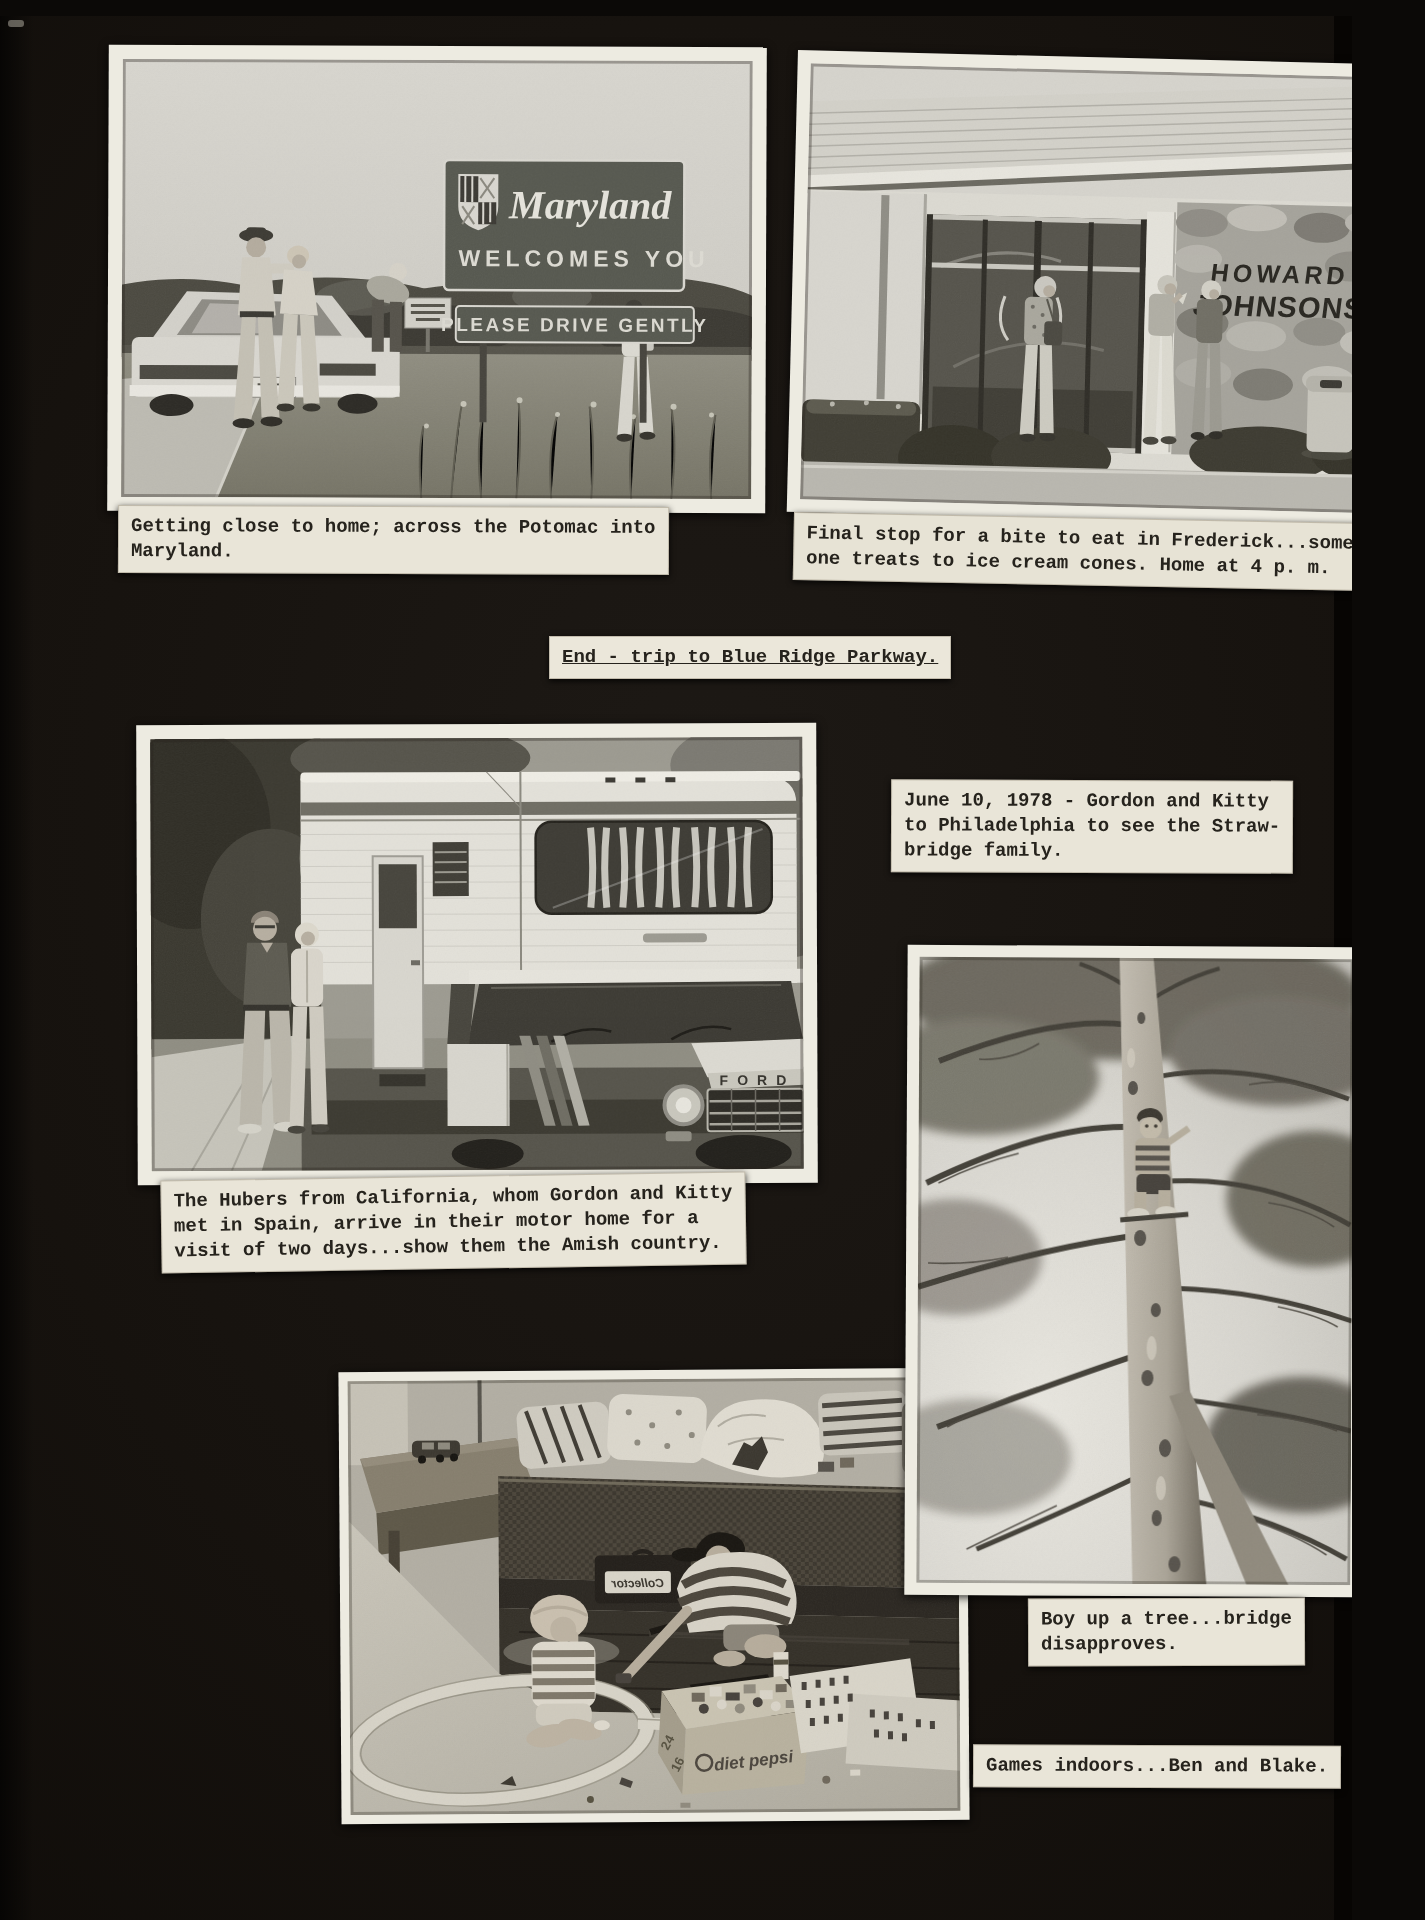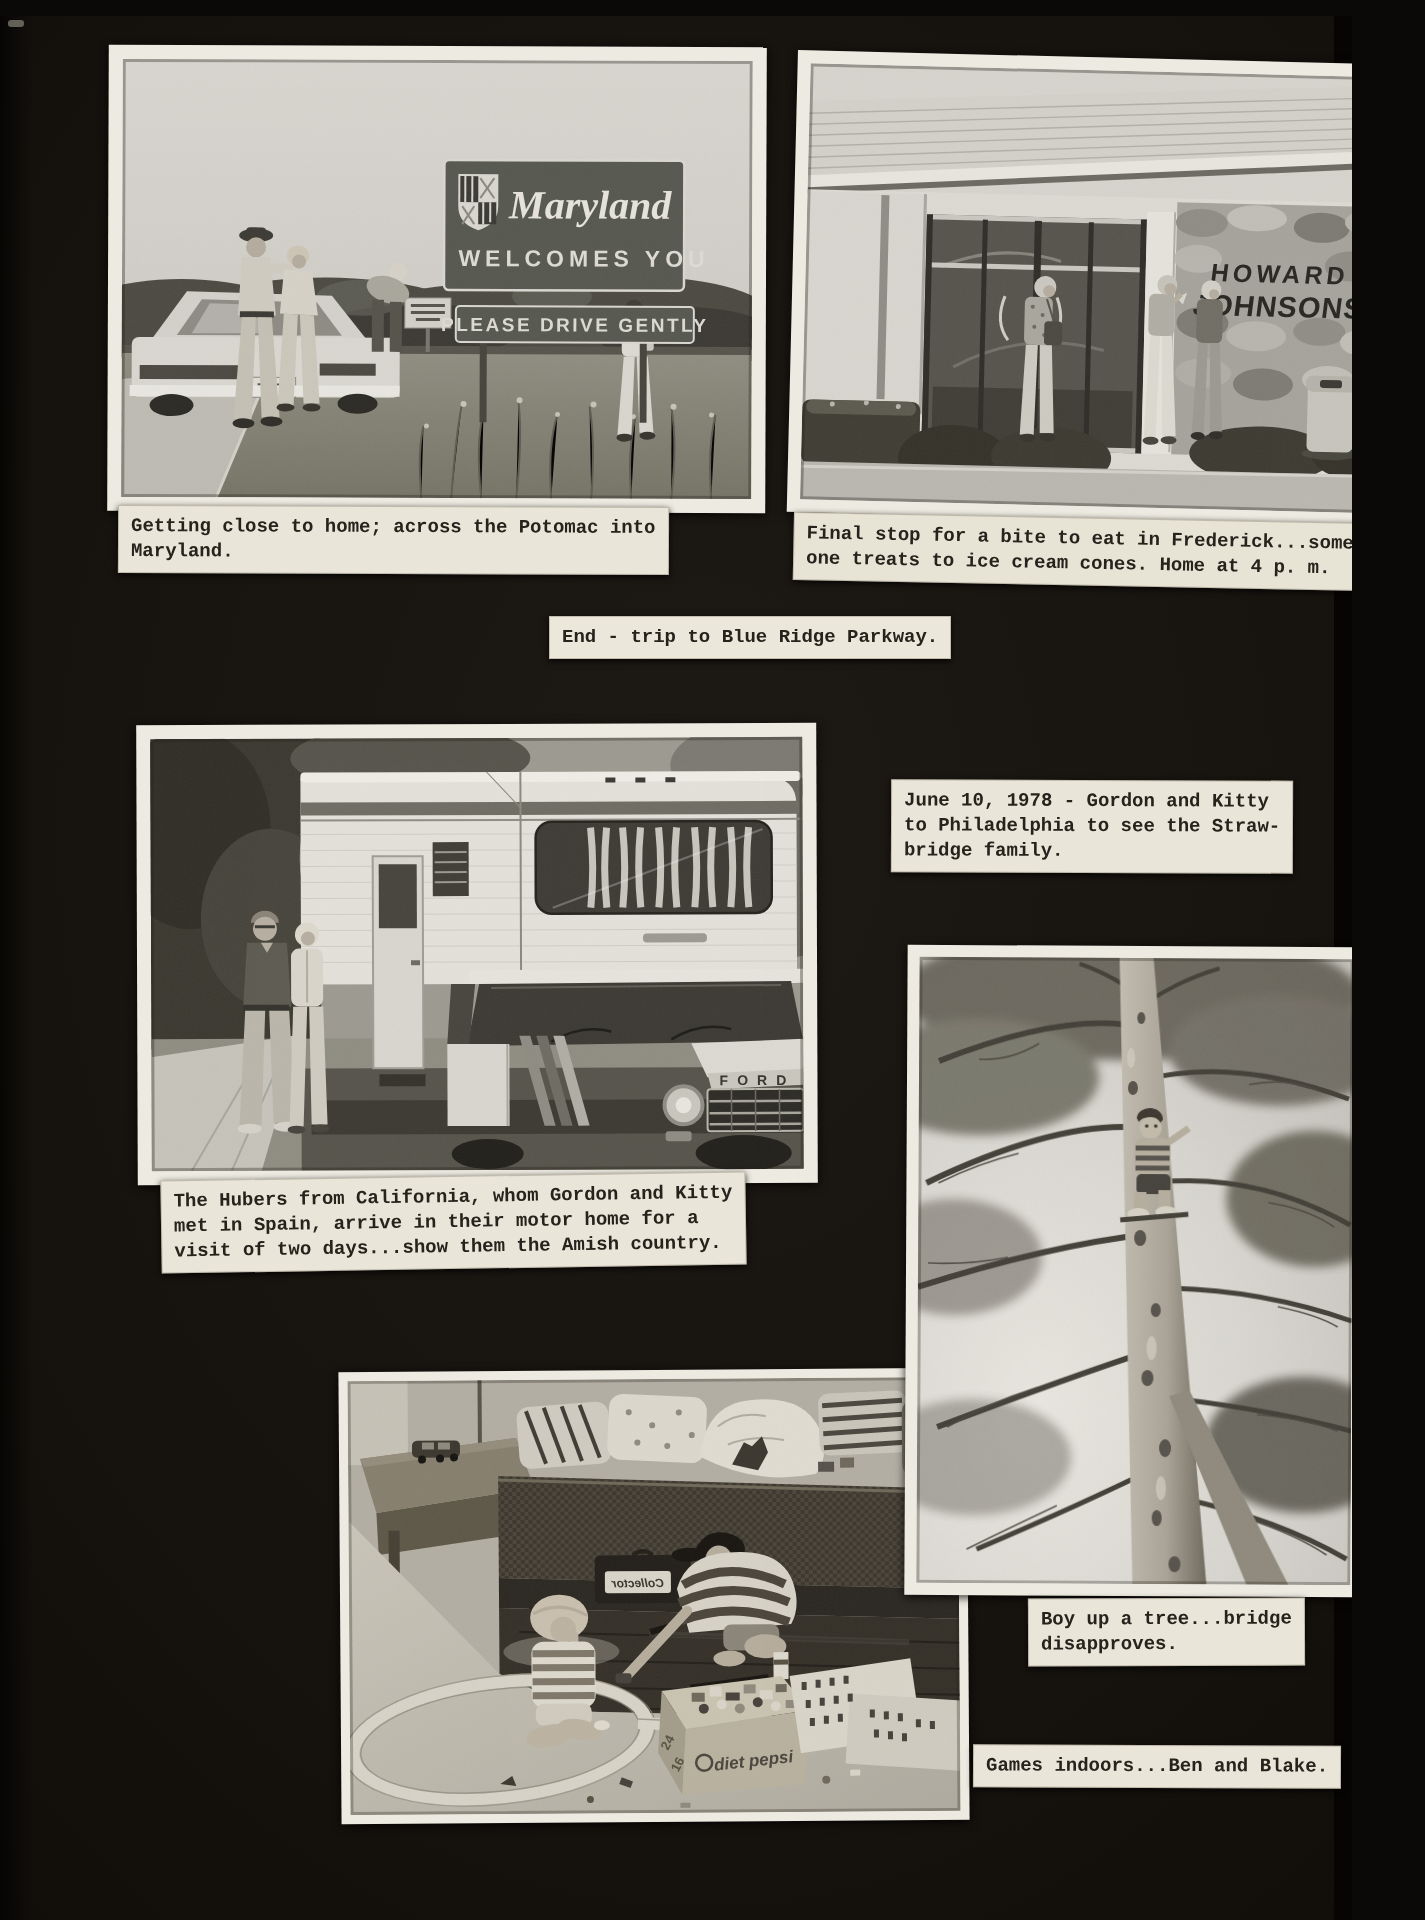--- a/index.html
+++ b/index.html
@@ -22,21 +22,21 @@
   #photo-tree{left:866px;top:914px;width:458px;height:650px;padding:12px;transform:rotate(.3deg);z-index:2;}
   #photo-kids{left:300px;top:1338px;width:628px;height:452px;padding:9px;transform:rotate(-.4deg);z-index:1;}
 
   .caption{position:absolute;z-index:3;background:#e9e5d8;color:#26231d;
          font:700 19px/25px "Liberation Mono",monospace;padding:8px 12px;
          border:1px solid rgba(120,110,90,.35);
          box-shadow:0 2px 6px rgba(0,0,0,.85);}
   .cap-line{white-space:pre;}
   #cap-maryland{left:118px;top:490px;transform:rotate(.2deg);}
   #cap-frederick{left:794px;top:496px;transform:rotate(1.1deg);transform-origin:top left;background:#e7e3d5;}
-  #cap-trip-end{left:549px;top:600px;background:#ebe7da;}
+  #cap-trip-end{left:549px;top:620px;background:#ebe7da;text-decoration:underline;}
   #cap-philadelphia{left:891px;top:764px;transform:rotate(.2deg);}
   #cap-hubers{left:161px;top:1160px;transform:rotate(-.9deg);}
   #cap-tree{left:1028px;top:1582px;transform:rotate(-.2deg);}
   #cap-games{left:973px;top:1729px;transform:rotate(.2deg);}
 </style>
 </head>
 <body>
 
 <div id="page">
   <div class="gutter-left"></div>

